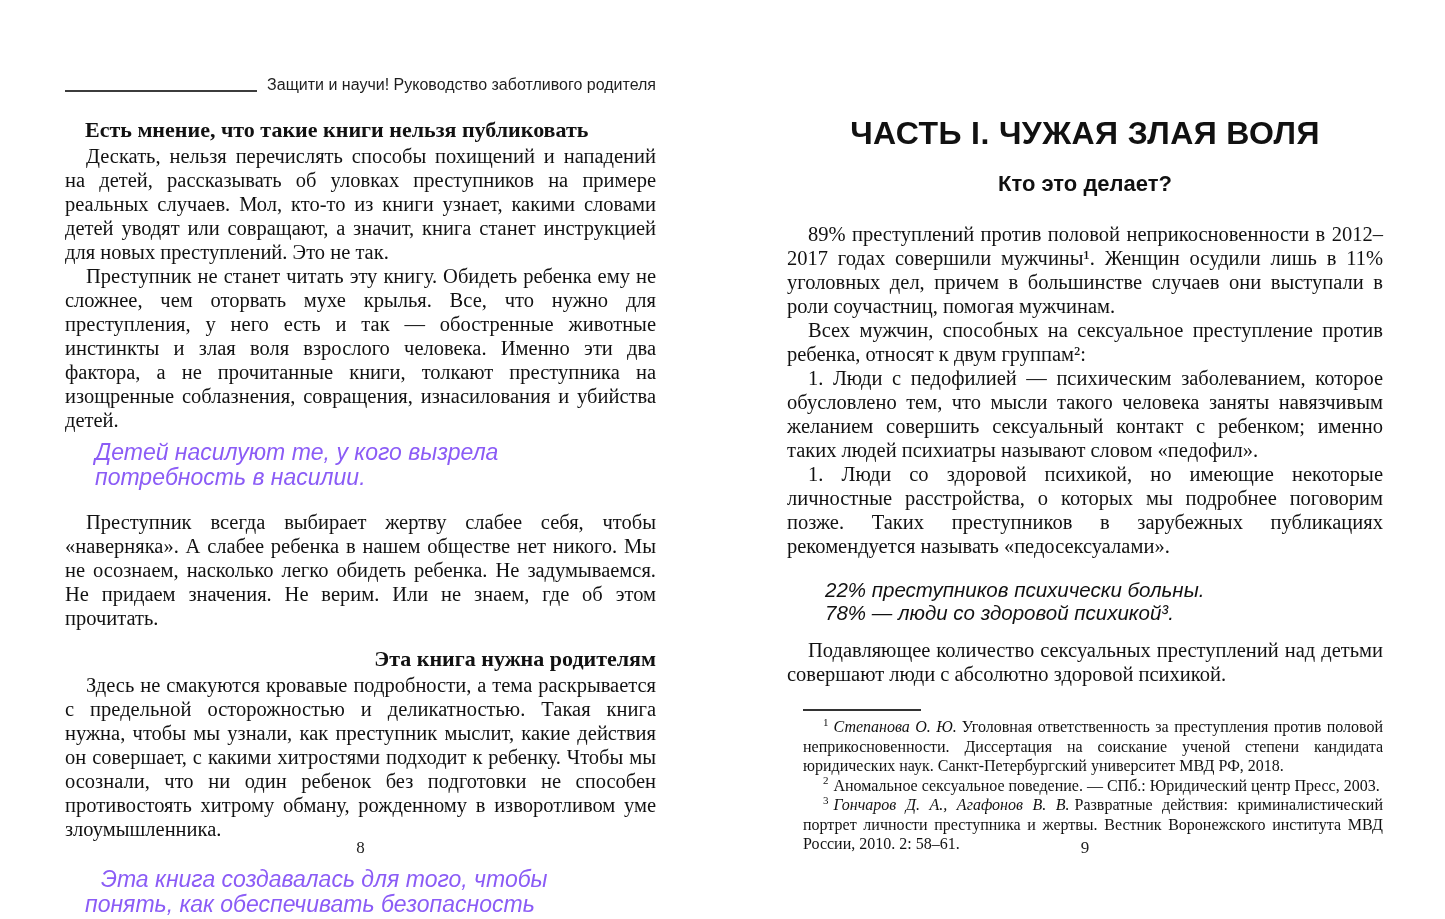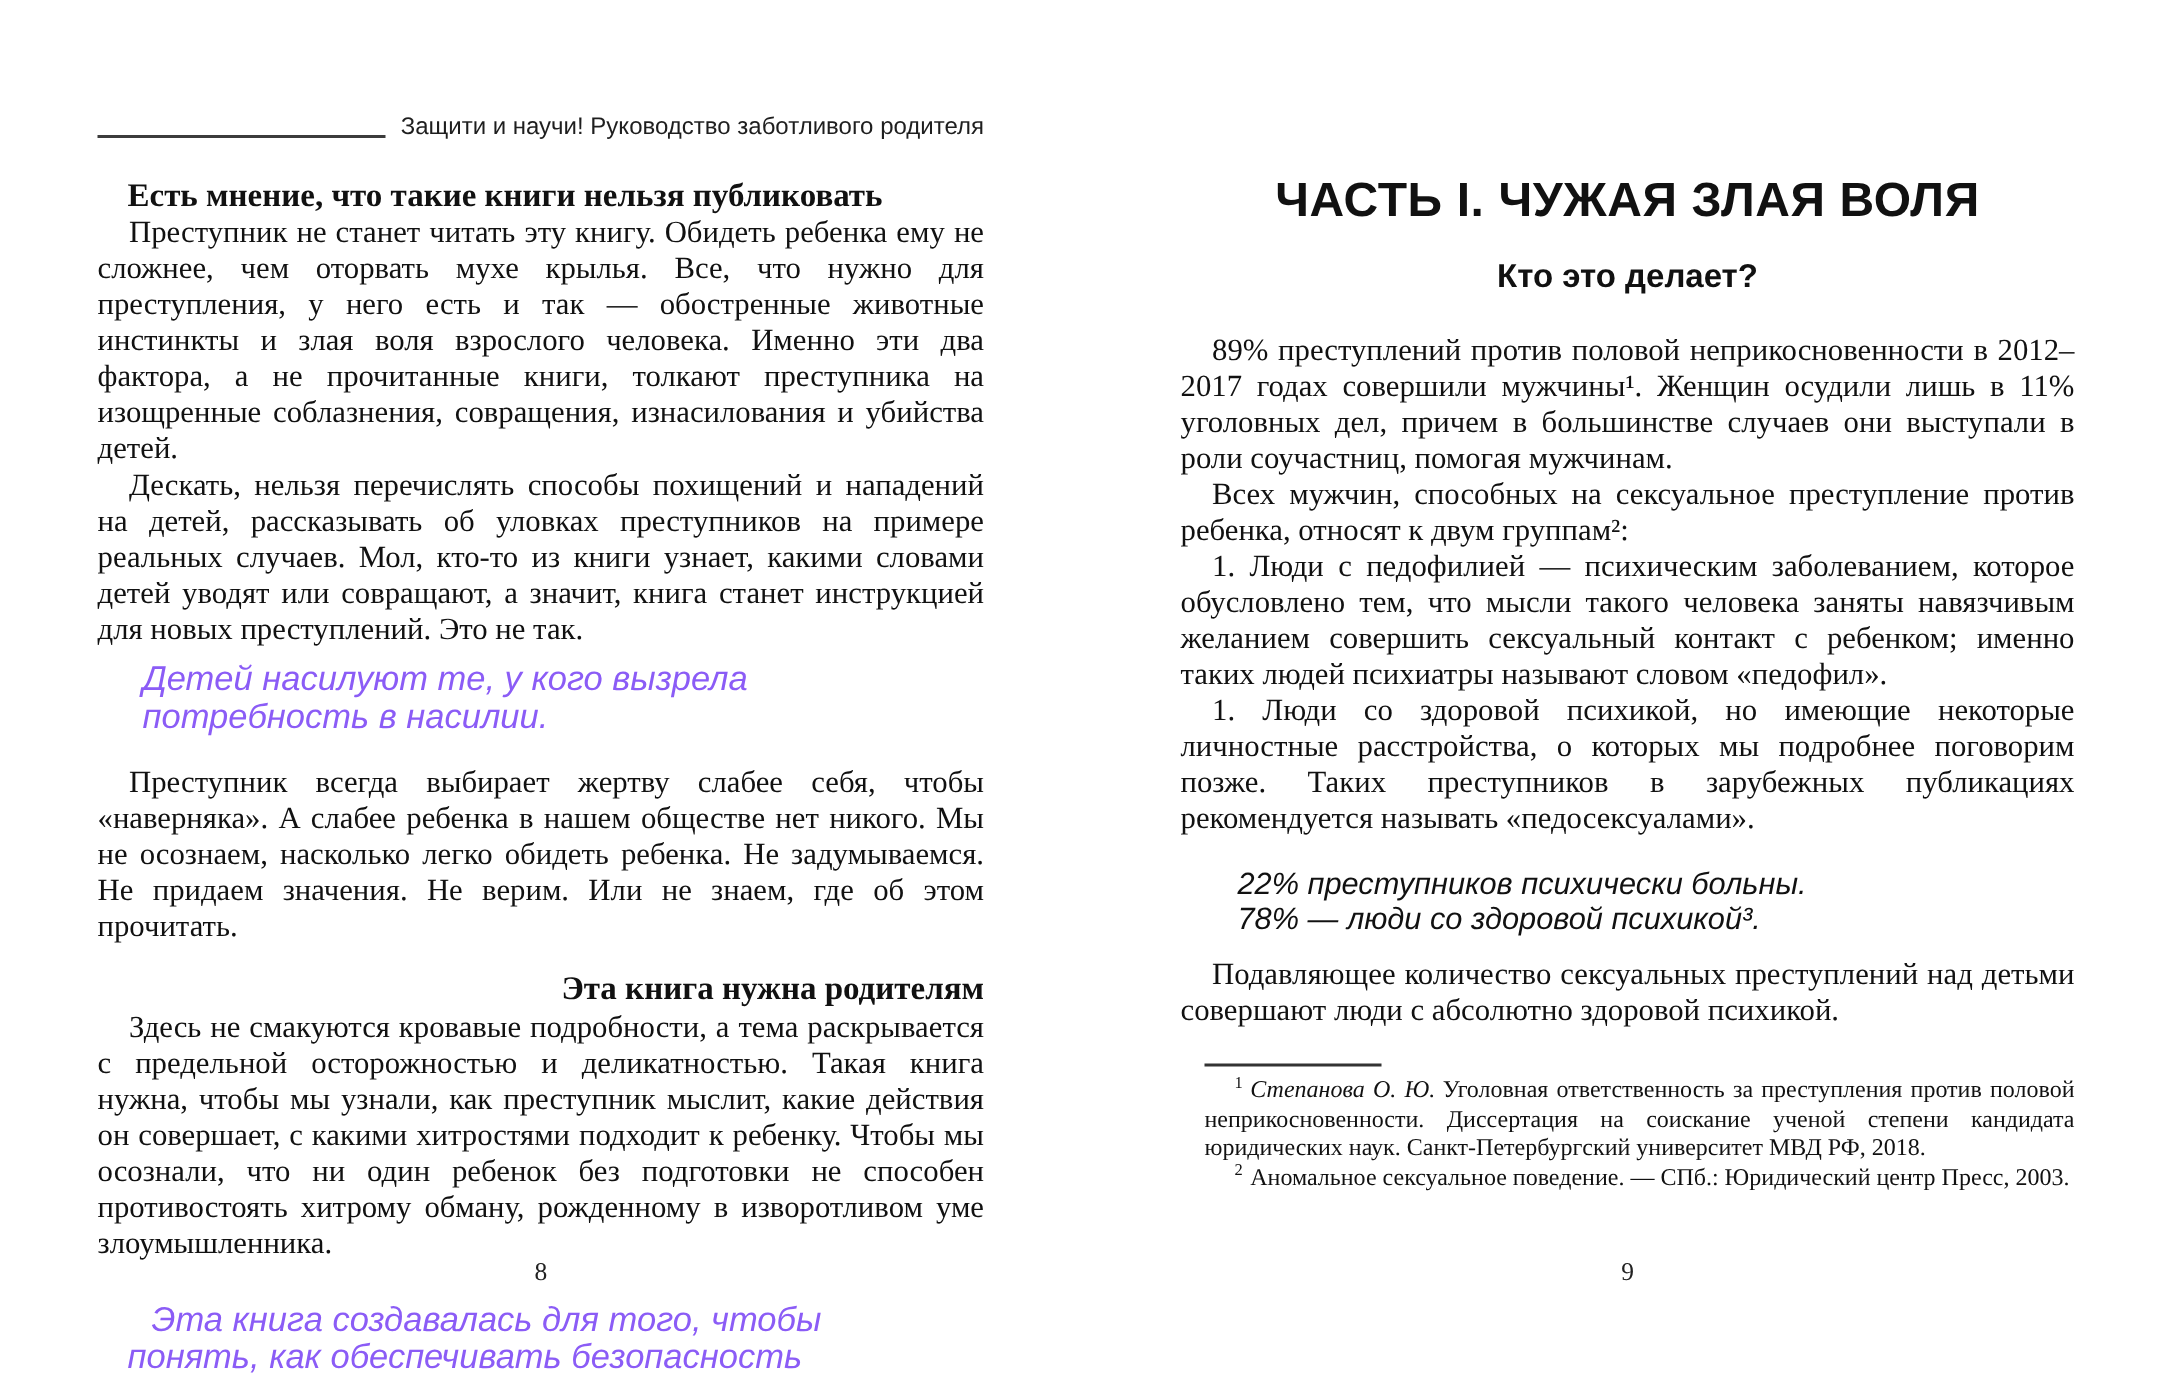--- a/index.html
+++ b/index.html
@@ -60,22 +60,22 @@
 
 <div class="spread">
 
   <div class="page page-left">
     <div class="running-head">
       <div class="rh-rule"></div>
       <div class="rh-text">Защити и научи! Руководство заботливого родителя</div>
     </div>
 
     <h2 class="serif-heading">Есть мнение, что такие книги нельзя публиковать</h2>
+    <p class="body-para first-after-heading">Дескать, нельзя перечислять способы похищений и нападений на детей, рассказывать об уловках преступников на примере реальных случаев. Мол, кто-то из книги узнает, какими словами детей уводят или совращают, а значит, книга станет инструкцией для новых преступлений. Это не так.</p>
     <p class="body-para">Преступник не станет читать эту книгу. Обидеть ребенка ему не сложнее, чем оторвать мухе крылья. Все, что нужно для преступления, у него есть и так — обостренные животные инстинкты и злая воля взрослого человека. Именно эти два фактора, а не прочитанные книги, толкают преступника на изощренные соблазнения, совращения, изнасилования и убийства детей.</p>
-    <p class="body-para first-after-heading">Дескать, нельзя перечислять способы похищений и нападений на детей, рассказывать об уловках преступников на примере реальных случаев. Мол, кто-то из книги узнает, какими словами детей уводят или совращают, а значит, книга станет инструкцией для новых преступлений. Это не так.</p>
 
     <div class="quote quote-one">Детей насилуют те, у кого вызрела потребность в насилии.</div>
 
     <p class="body-para">Преступник всегда выбирает жертву слабее себя, чтобы «наверняка». А слабее ребенка в нашем обществе нет никого. Мы не осознаем, насколько легко обидеть ребенка. Не задумываемся. Не придаем значения. Не верим. Или не знаем, где об этом прочитать.</p>
 
     <h2 class="serif-heading second">Эта книга нужна родителям</h2>
     <p class="body-para first-after-heading">Здесь не смакуются кровавые подробности, а тема раскрывается с предельной осторожностью и деликатностью. Такая книга нужна, чтобы мы узнали, как преступник мыслит, какие действия он совершает, с какими хитростями подходит к ребенку. Чтобы мы осознали, что ни один ребенок без подготовки не способен противостоять хитрому обману, рожденному в изворотливом уме злоумышленника.</p>
 
     <div class="quote quote-two">Эта книга создавалась для того, чтобы понять, как обеспечивать безопасность детям, когда рядом нет нас, родителей.</div>
 
@@ -95,18 +95,19 @@
       <div>22% преступников психически больны.</div>
       <div>78% — люди со здоровой психикой³.</div>
     </div>
 
     <p class="body-para after-stat">Подавляющее количество сексуальных преступлений над детьми совершают люди с абсолютно здоровой психикой.</p>
 
     <div class="footnotes">
       <div class="fn-rule"></div>
       <p class="footnote"><sup>1</sup><span class="fn-author">Степанова О. Ю.</span><span>Уголовная ответственность за преступления против половой неприкосновенности. Диссертация на соискание ученой степени кандидата юридических наук. Санкт-Петербургский университет МВД РФ, 2018.</span></p>
       <p class="footnote"><sup>2</sup><span>Аномальное сексуальное поведение. — СПб.: Юридический центр Пресс, 2003.</span></p>
+      <p class="footnote"><sup>3</sup><span class="fn-author">Гончаров Д. А., Агафонов В. В.</span><span>Развратные действия: криминалистический портрет личности преступника и жертвы. Вестник Воронежского института МВД России, 2010. 2: 58–61.</span></p>
     </div>
 
     <div class="page-number">9</div>
   </div>
 
 </div>
 
 </body></html>

